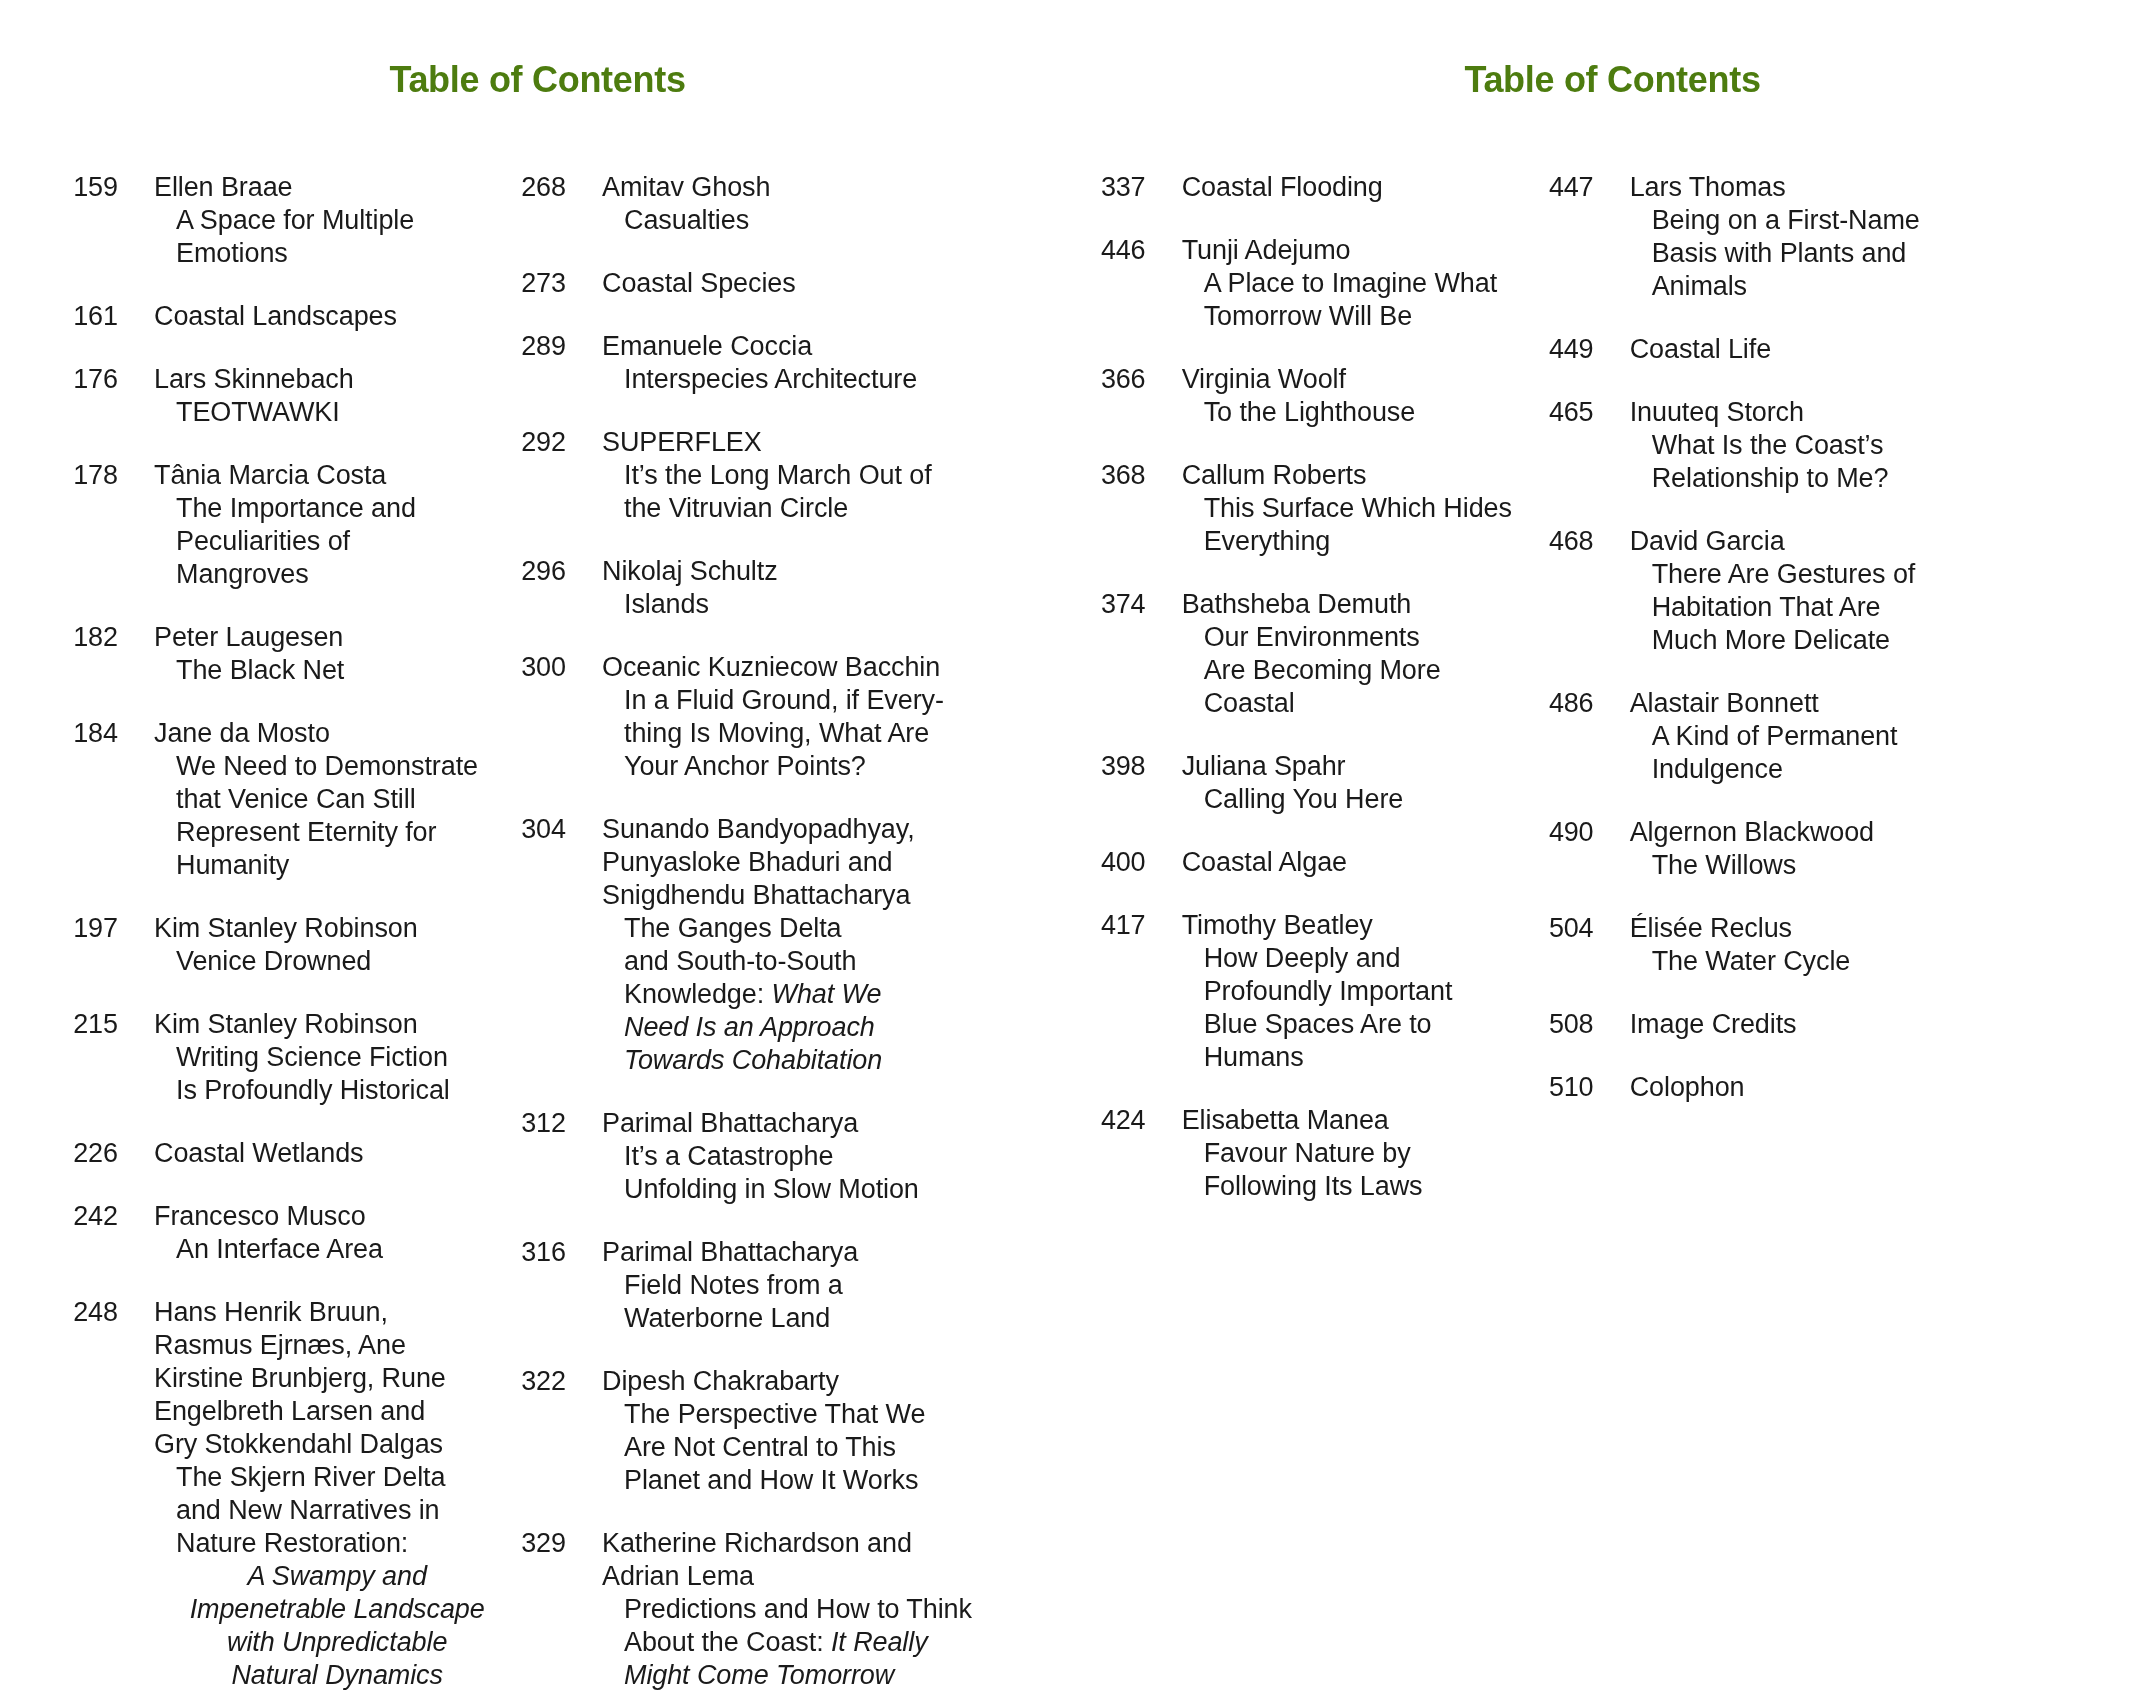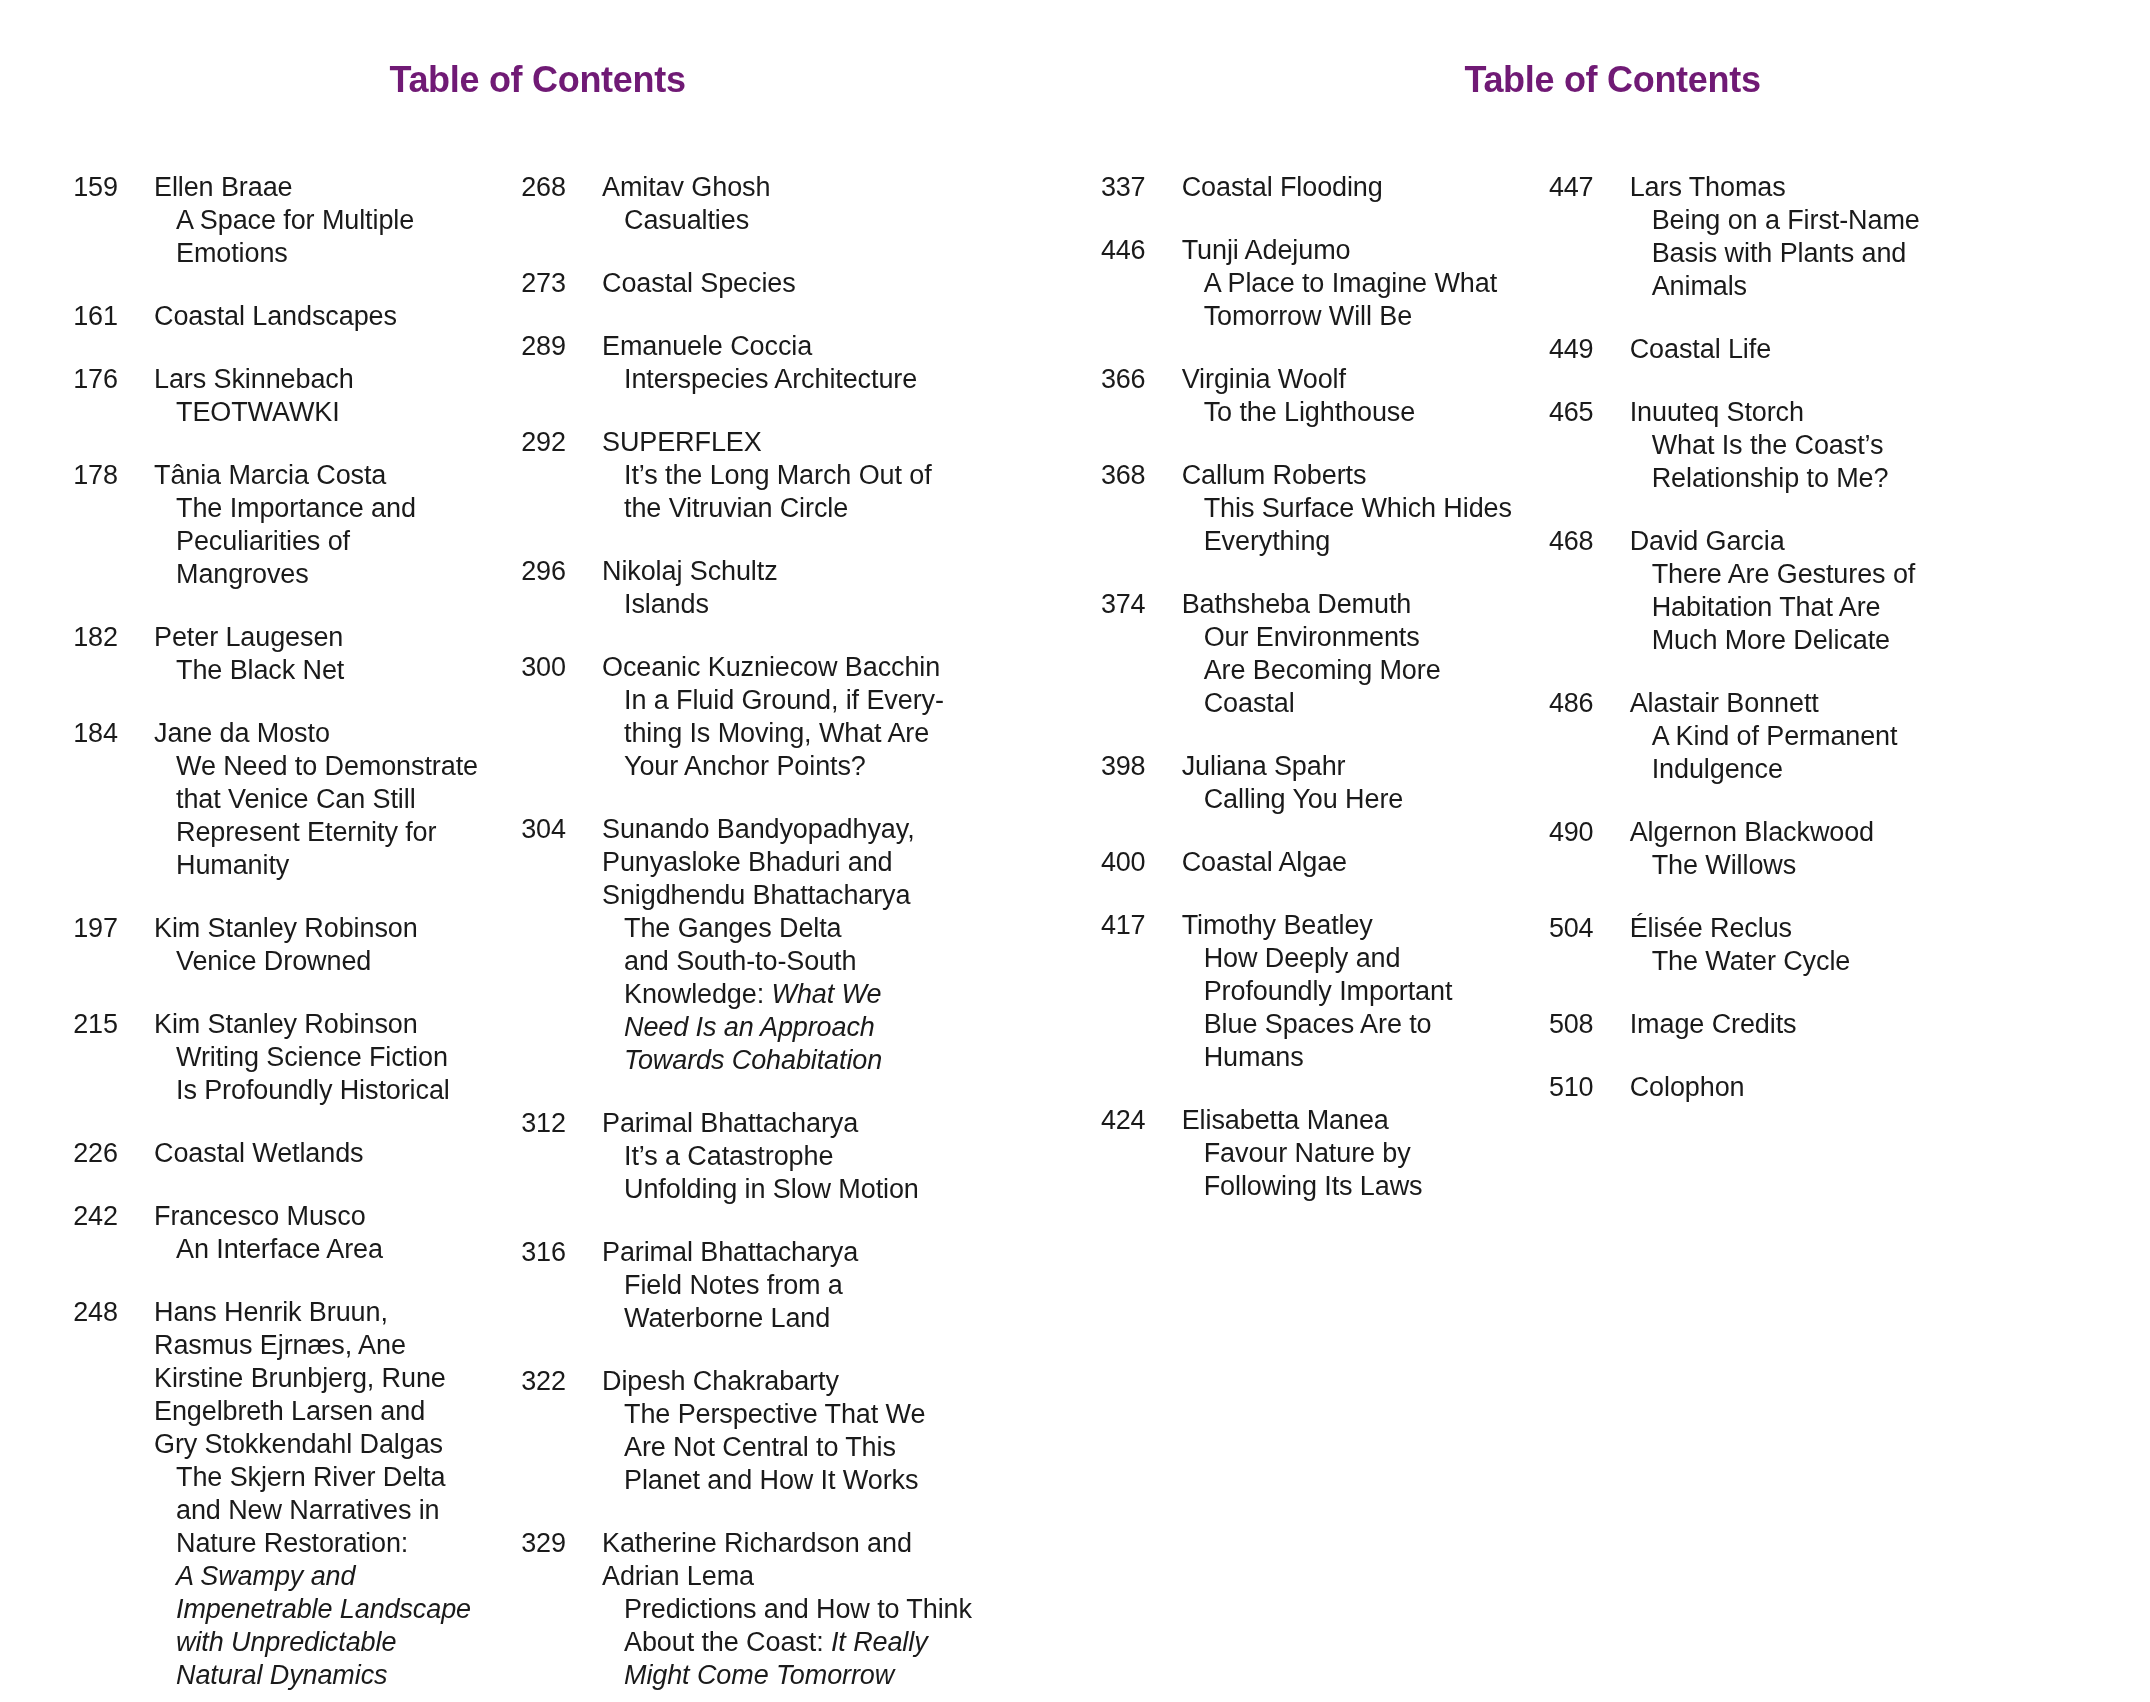--- a/index.html
+++ b/index.html
@@ -31,21 +31,21 @@
     position: relative;
     box-sizing: border-box;
   }
 
   .page-header {
     text-align: center;
     font-size: 36px;
     font-weight: bold;
     letter-spacing: -0.3px;
     padding-top: 59px;
-    color: #701a75;
+    color: #4d7c0f;
   }
   .page-left .page-header { padding-right: 0px; }
 
   .columns {
     display: flex;
     padding-top: 70px;
     box-sizing: border-box;
   }
   .page-left .columns  { padding-left: 64px; padding-right: 46px; }
   .page-right .columns { padding-left: 16.7px; padding-right: 46px; }
@@ -86,20 +86,21 @@
   .entry .title {
     display: block;
     padding-left: 22px;
     white-space: pre-line;
   }
   .entry .title-italic {
     display: block;
     padding-left: 22px;
     font-style: italic;
     white-space: pre-line;
+    text-align: center;
   }
   .entry .title-mixed {
     display: block;
     padding-left: 22px;
     white-space: pre-line;
   }
   .entry .title-mixed i { }
 </style>
 </head>
 <body>

